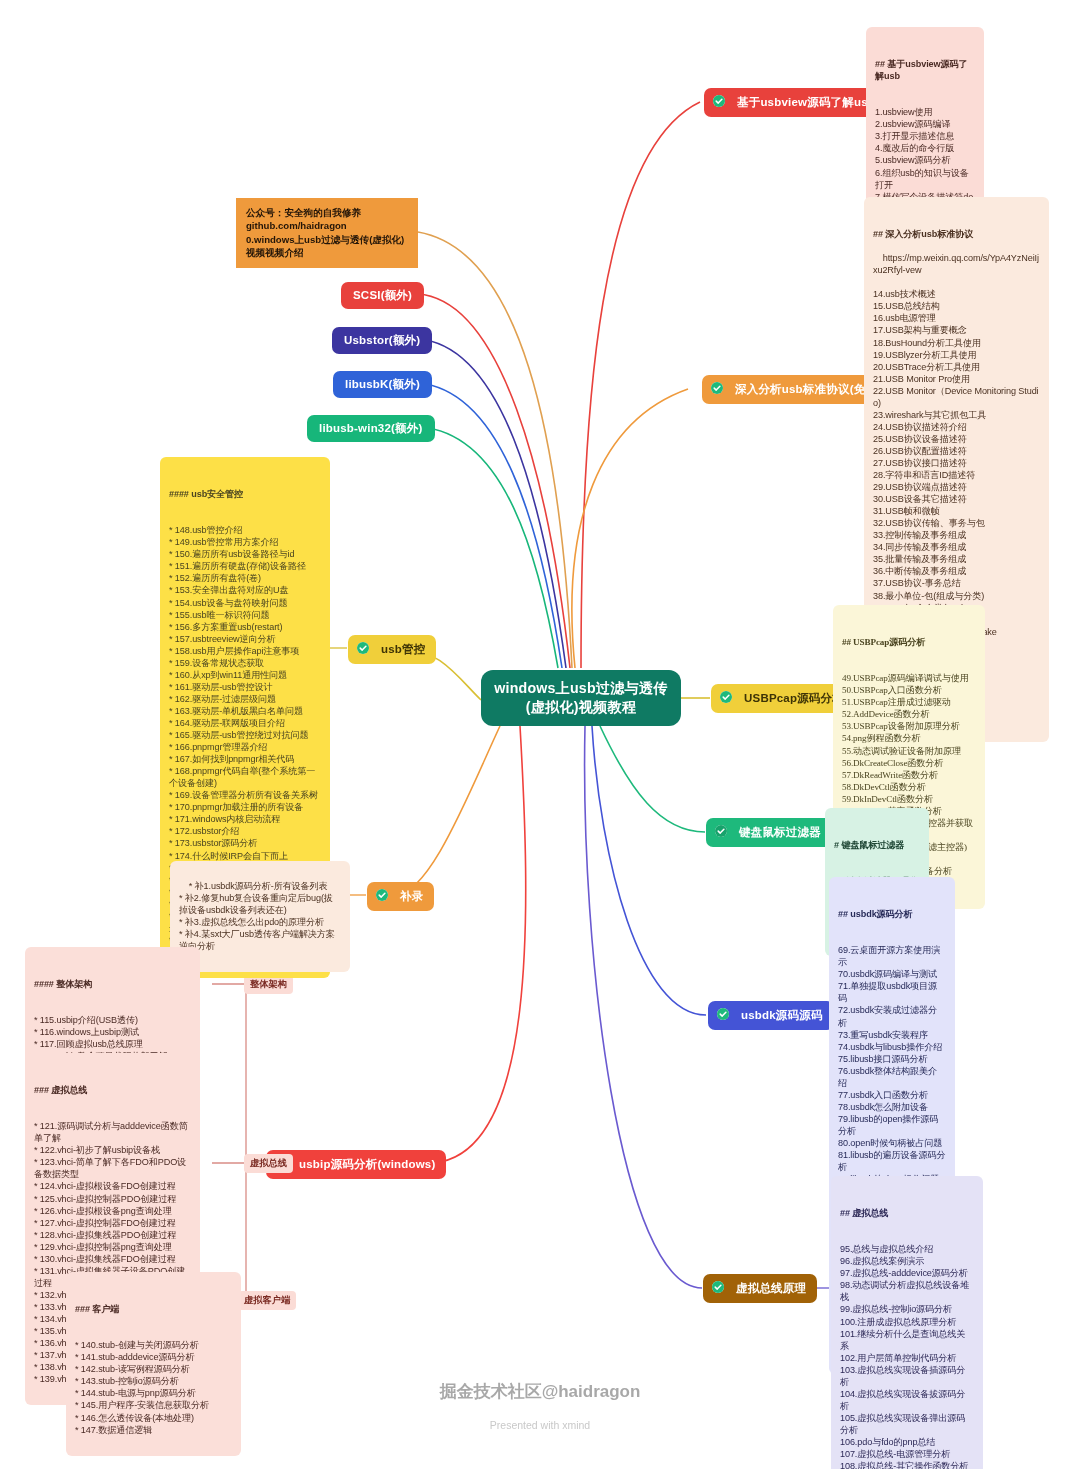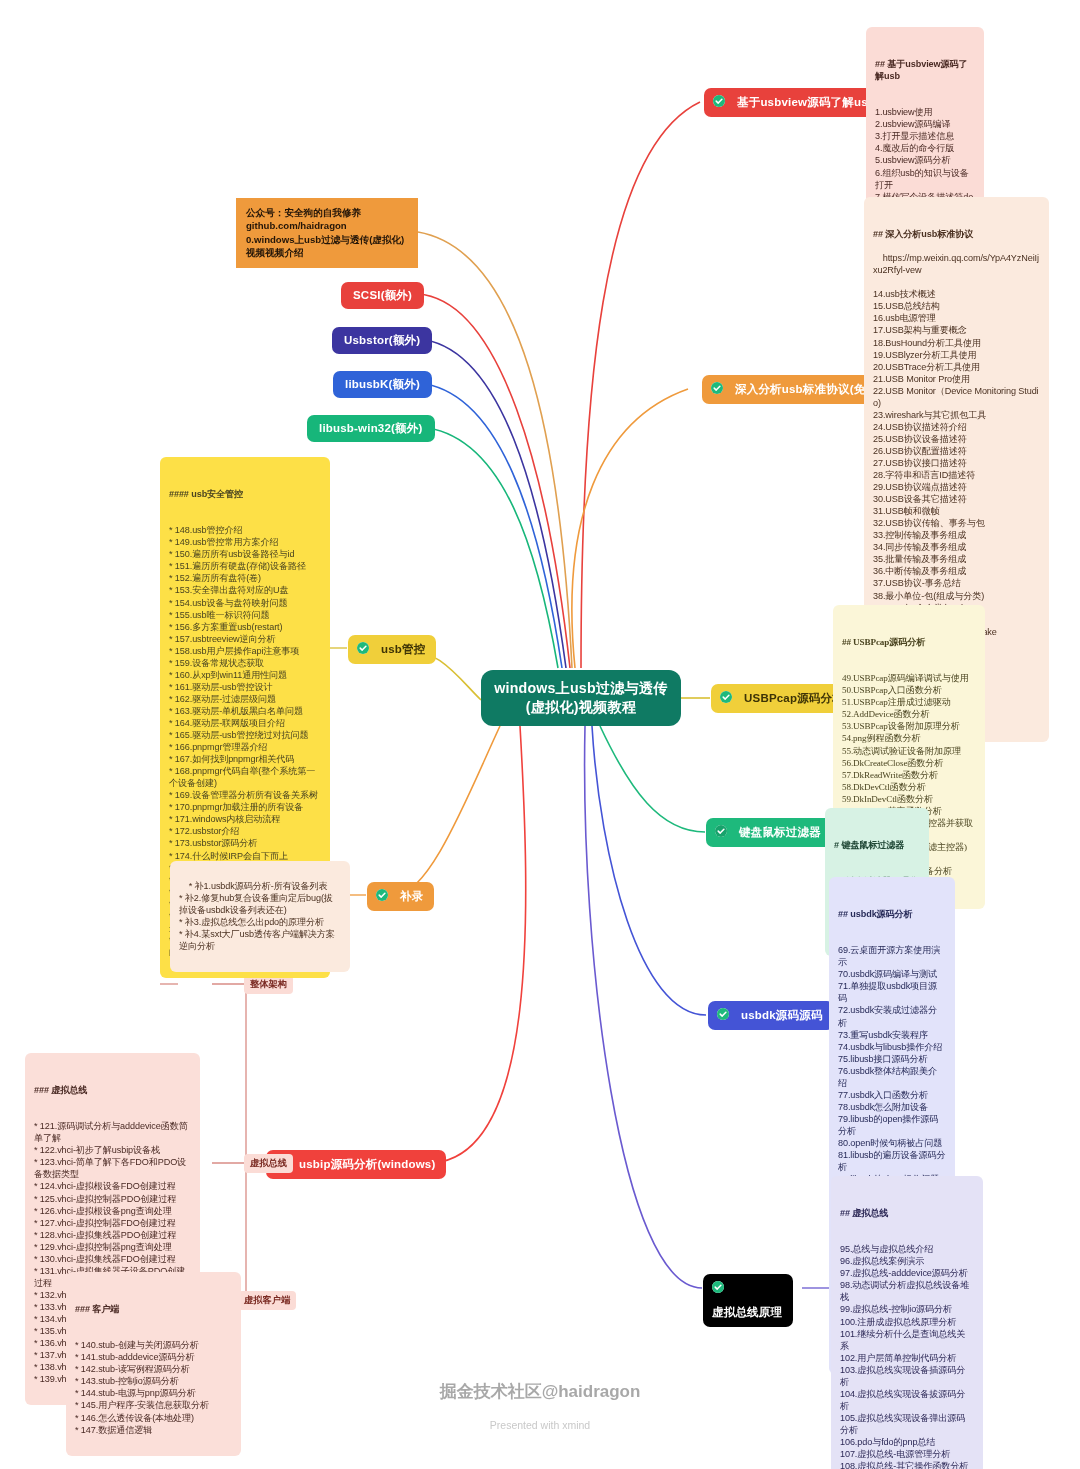--- a/index.html
+++ b/index.html
@@ -251,21 +251,21 @@
   <div class="pill" style="left:708px;top:1001px;background:#4454d6;">
     <span class="chk">
         <svg width="12" height="12" viewBox="0 0 12 12">
           <circle cx="6" cy="6" r="6" fill="#1eb97c"></circle>
           <path d="M3.2 6.1 L5.2 8.1 L8.9 4.2" stroke="#fff" stroke-width="1.5" fill="none" stroke-linecap="round" stroke-linejoin="round"></path>
         </svg>
       </span>
     <span>usbdk源码源码</span>
   </div>
 
-  <div class="pill" style="left:703px;top:1274px;background:#000000;flex-direction:column;">
+  <div class="pill" style="left:703px;top:1274px;background:#a16207;">
     <span class="chk">
         <svg width="12" height="12" viewBox="0 0 12 12">
           <circle cx="6" cy="6" r="6" fill="#1eb97c"></circle>
           <path d="M3.2 6.1 L5.2 8.1 L8.9 4.2" stroke="#fff" stroke-width="1.5" fill="none" stroke-linecap="round" stroke-linejoin="round"></path>
         </svg>
       </span>
     <span>虚拟总线原理</span>
   </div>
 
   <div class="pill" style="left:348px;top:635px;background:#f0cf3a;color:#3d3306;">
@@ -491,20 +491,30 @@
 * 180.解决通过盘符也能获取十六进制的vid与pid</span>
   </div>
 
   <div class="note n-peach" style="left:170px;top:861px;width:180px;">
     <span>* 补1.usbdk源码分析-所有设备列表
 * 补2.修复hub复合设备重向定后bug(拔掉设备usbdk设备列表还在)
 * 补3.虚拟总线怎么出pdo的原理分析
 * 补4.某sxt大厂usb透传客户端解决方案逆向分析</span>
   </div>
 
+  <div class="note n-rose" style="left:25px;top:947px;width:175px;">
+    <span class="hd">#### 整体架构</span>
+    <span>
+* 115.usbip介绍(USB透传)
+* 116.windows上usbip测试
+* 117.回顾虚拟usb总线原理
+* 118.usbip整个项目代码构架了解
+* 119.设备的属性信息获取
+* 120.再次理解(pci、usb总线、根设备、主控制器、控制器、集线器)</span>
+  </div>
 
   <div class="note n-rose" style="left:25px;top:1053px;width:175px;">
     <span class="hd">### 虚拟总线</span>
     <span>
 * 121.源码调试分析与adddevice函数简单了解
 * 122.vhci-初步了解usbip设备栈
 * 123.vhci-简单了解下各FDO和PDO设备数据类型
 * 124.vhci-虚拟根设备FDO创建过程
 * 125.vhci-虚拟控制器PDO创建过程
 * 126.vhci-虚拟根设备png查询处理

